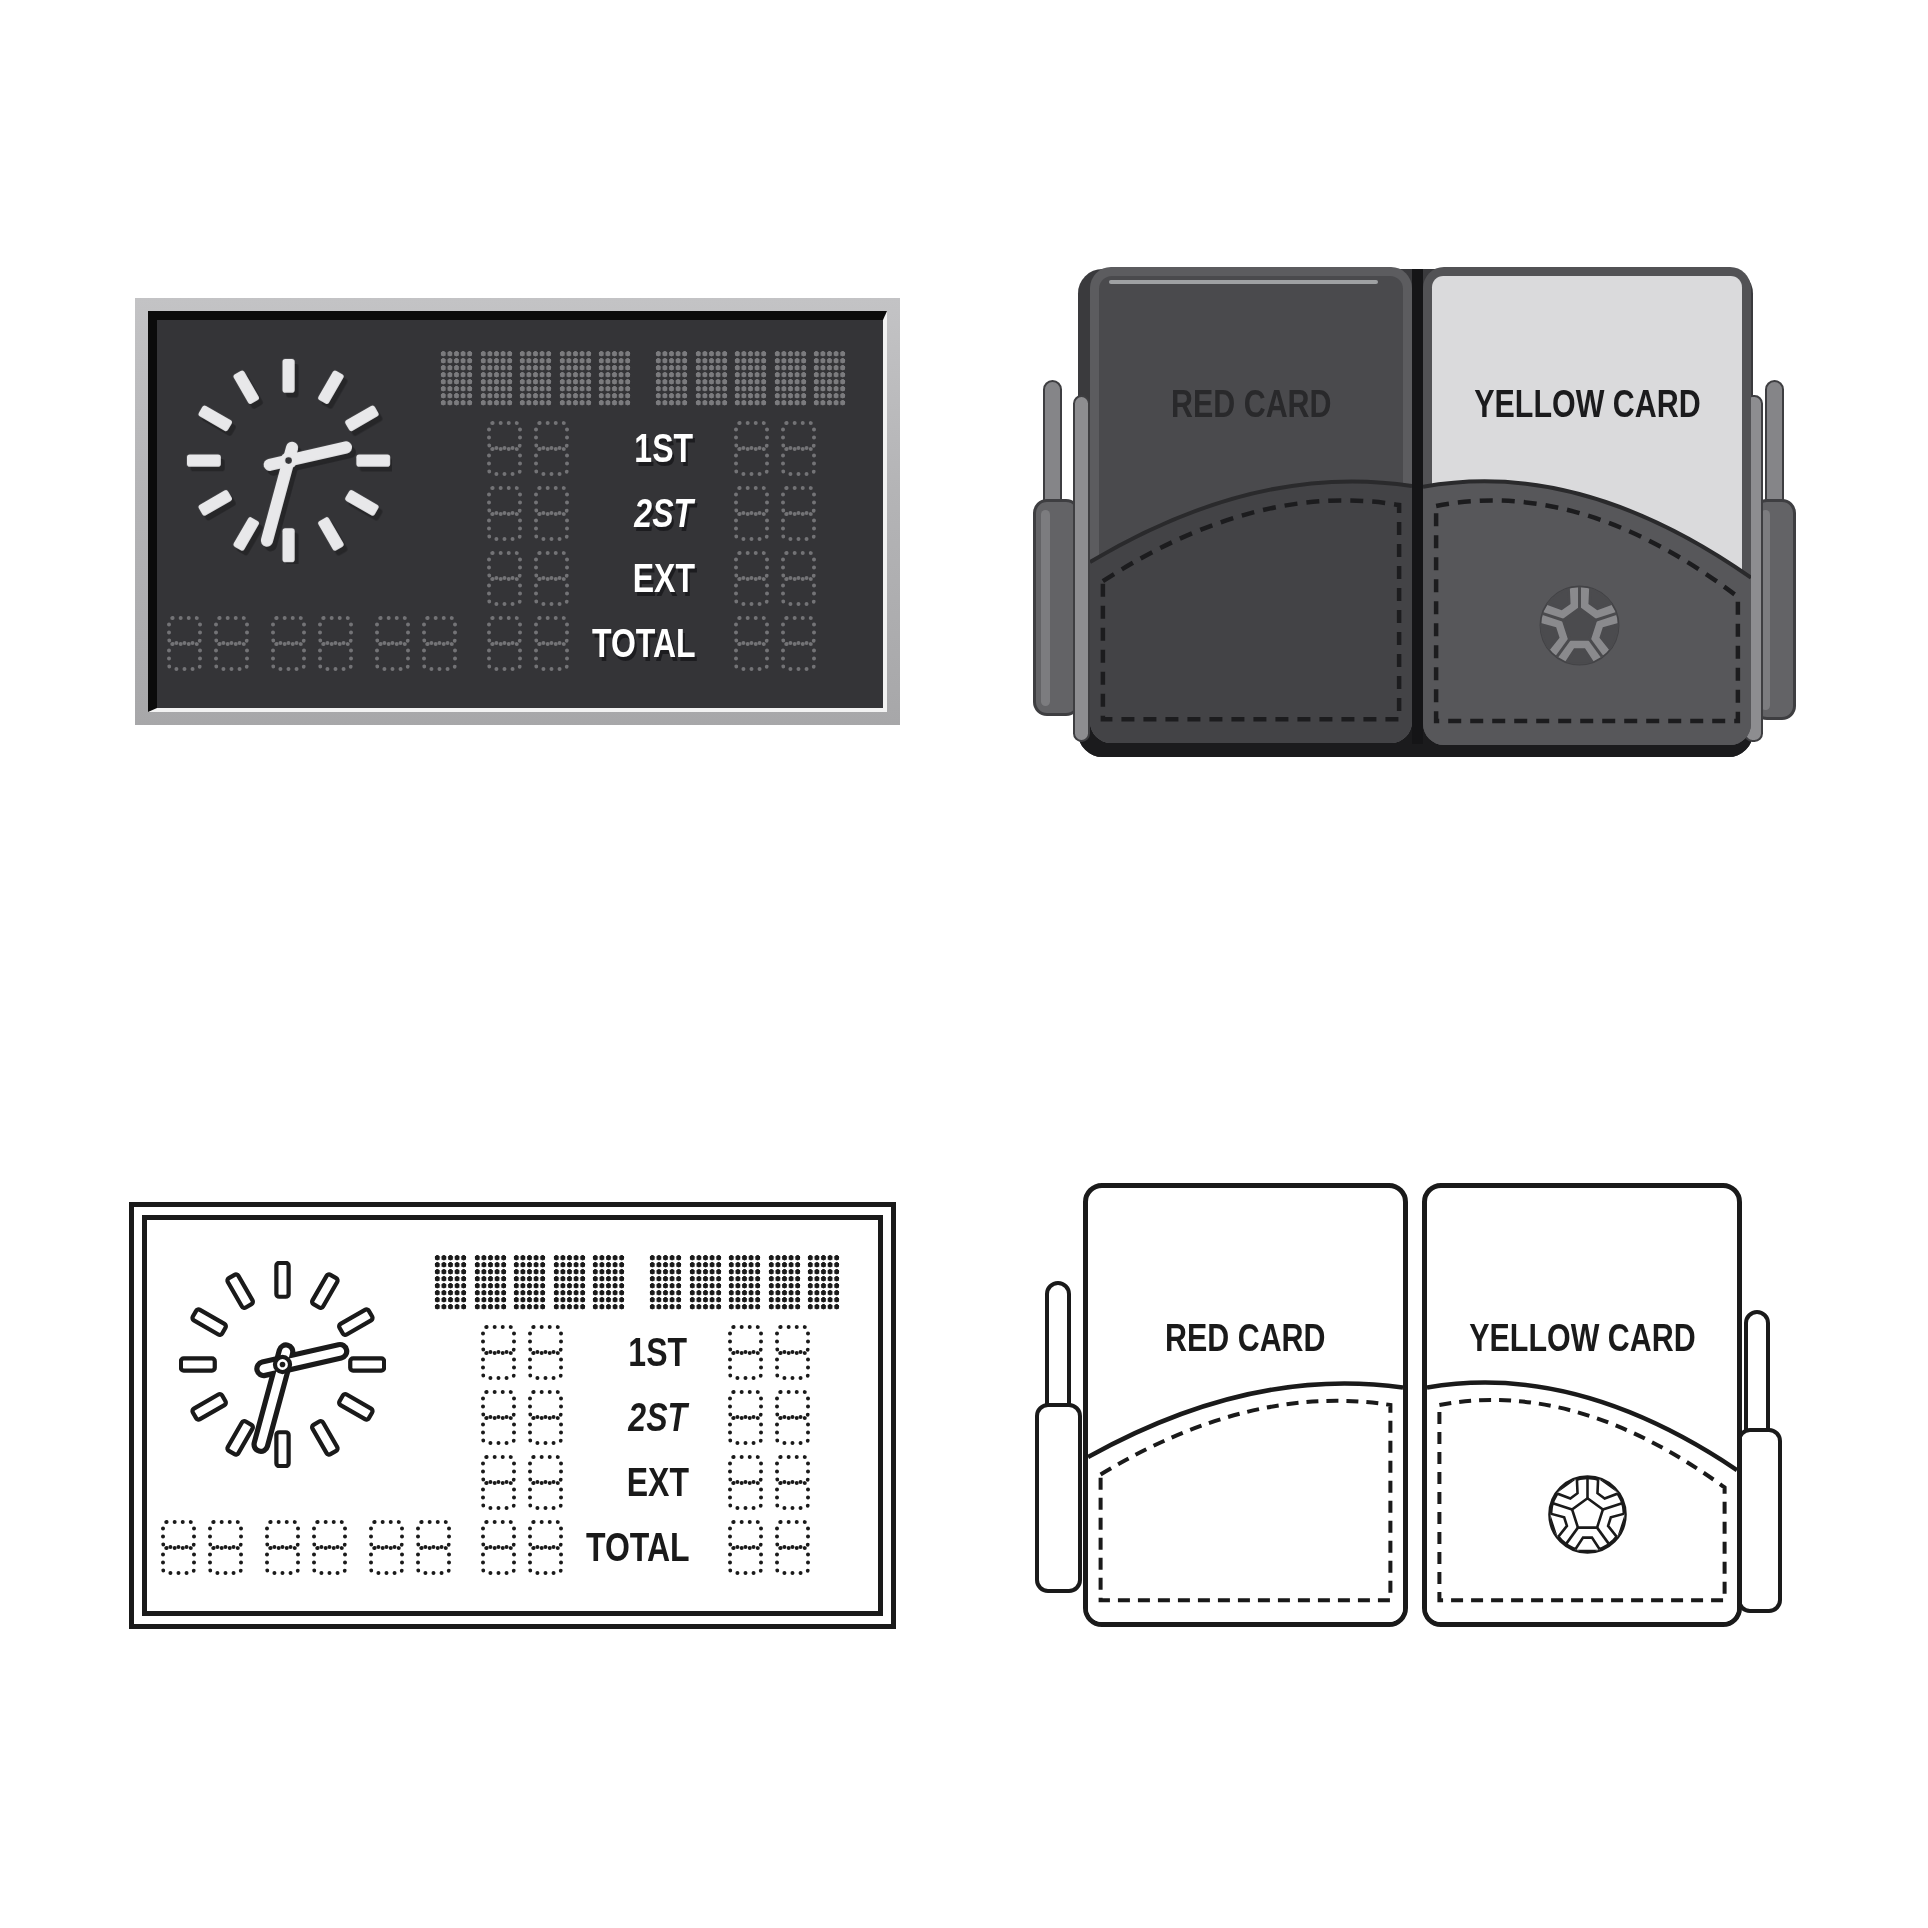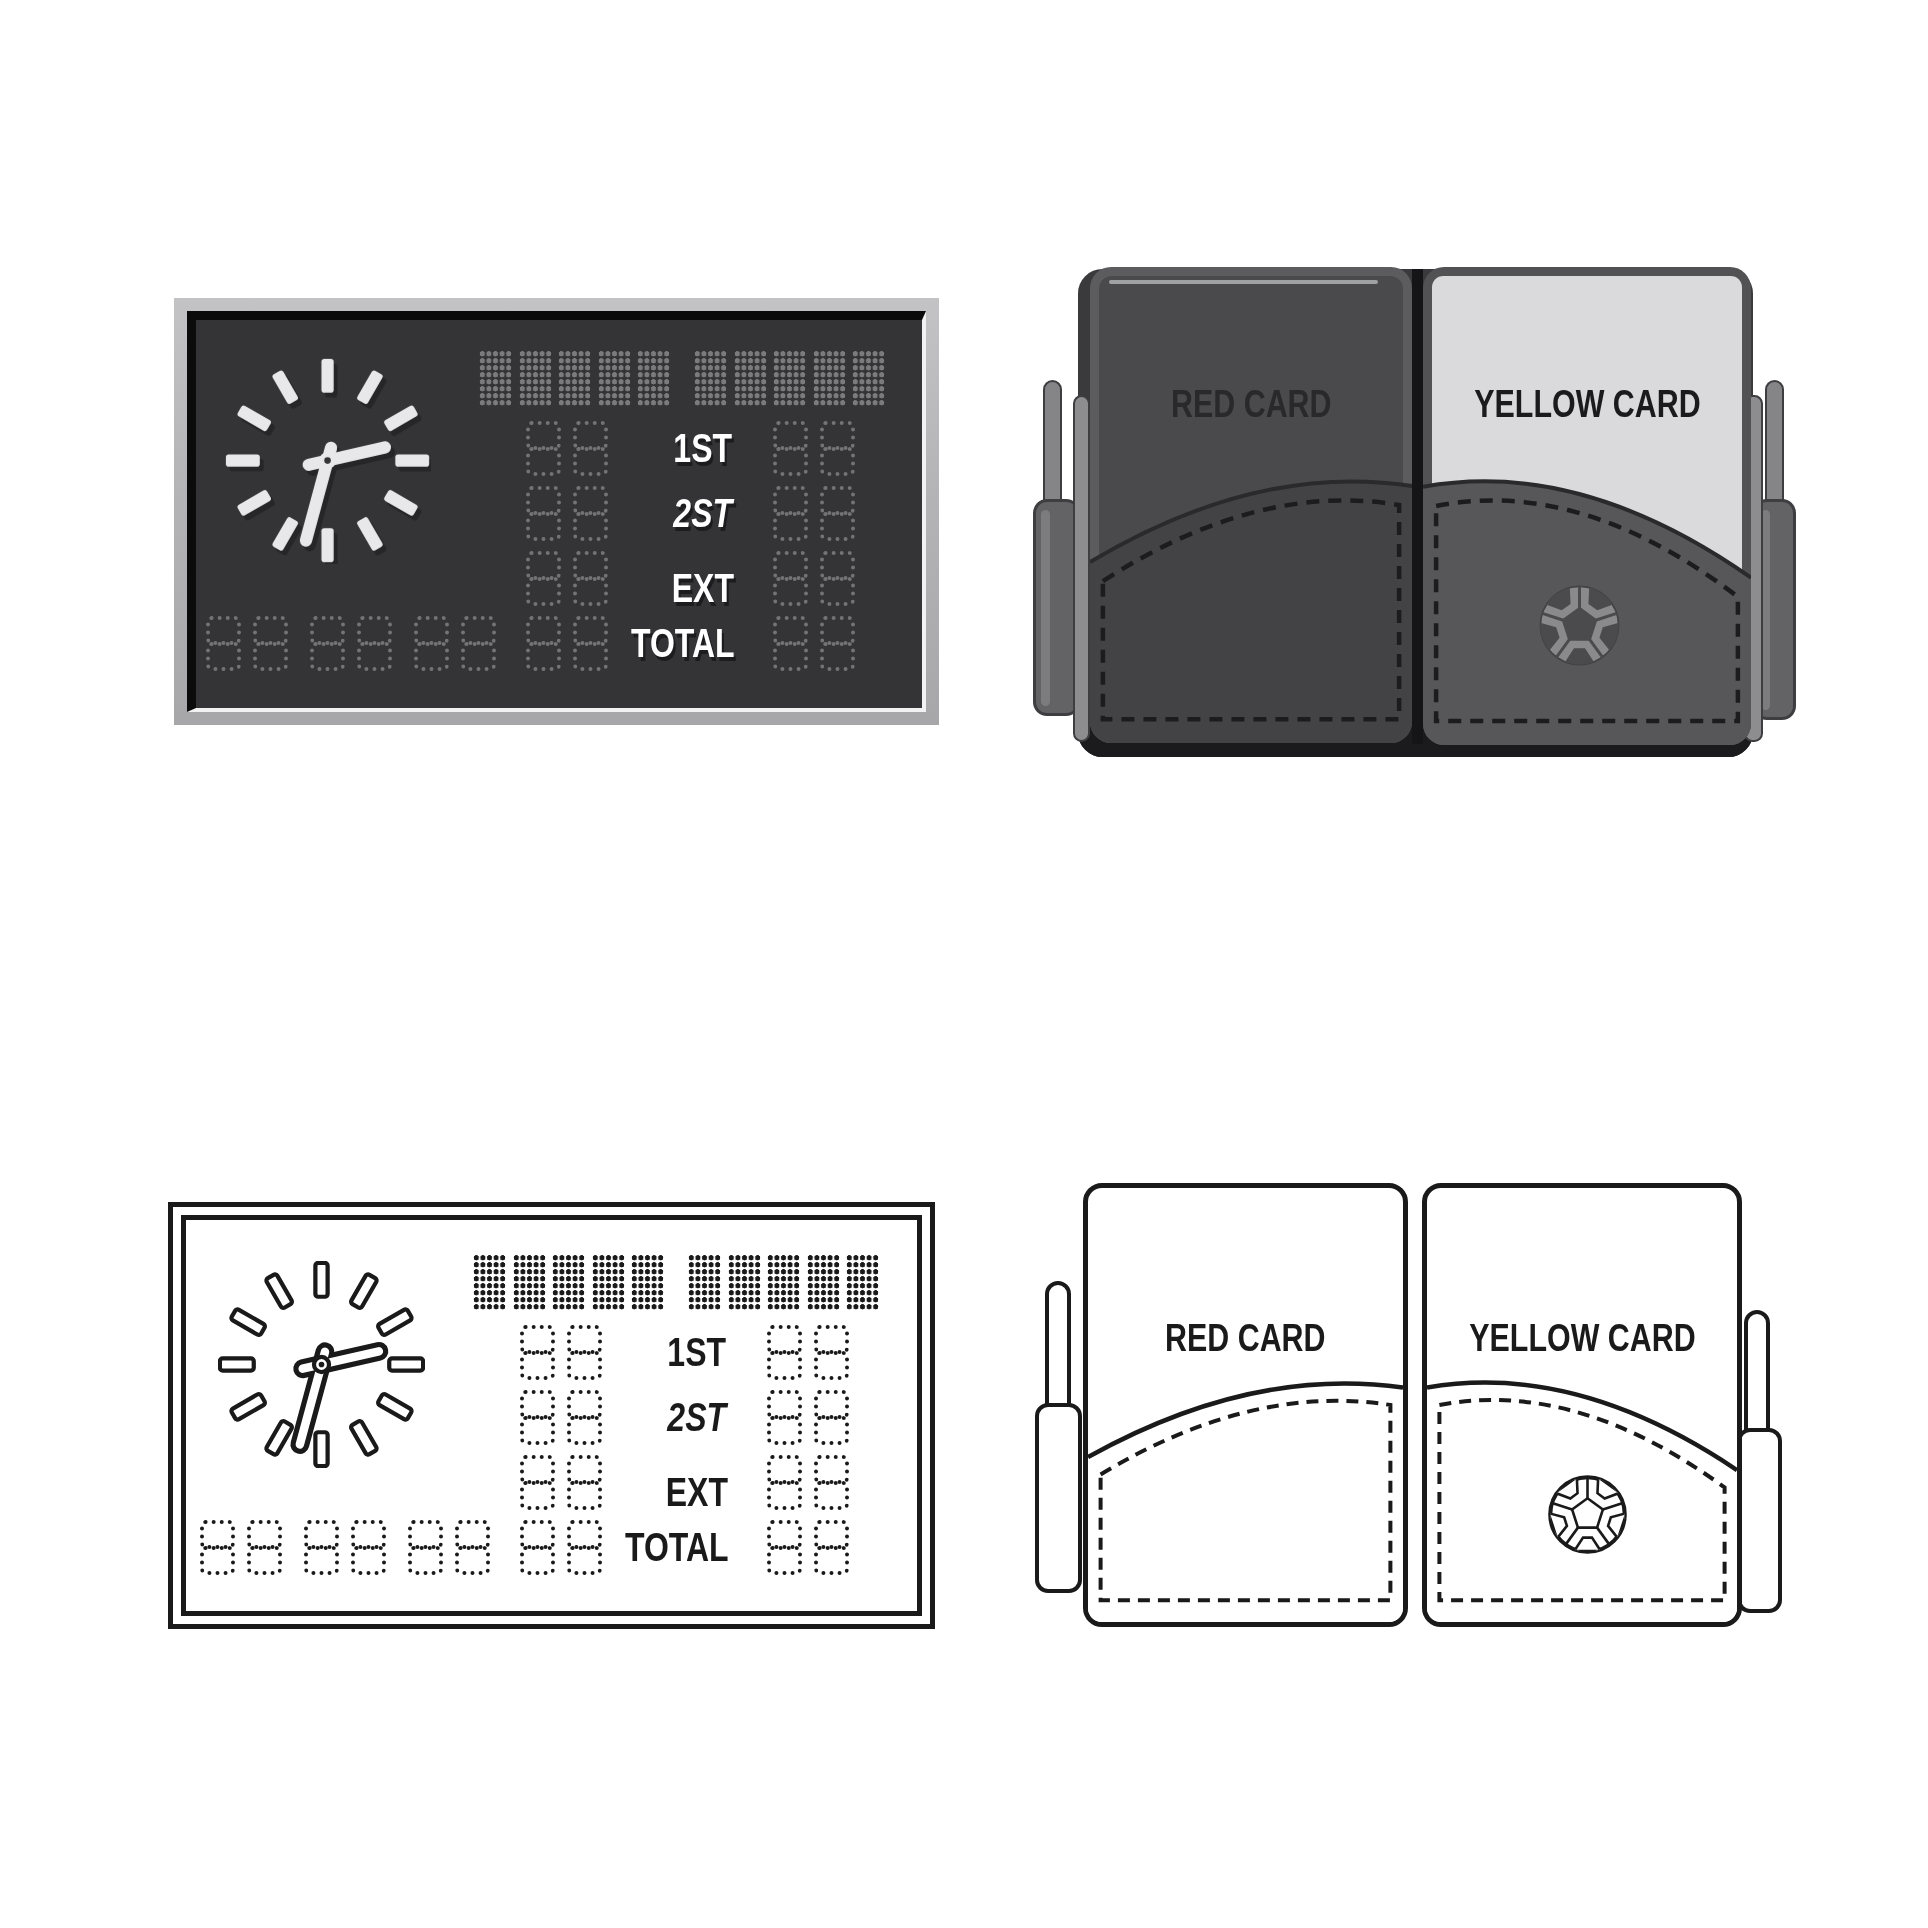--- a/index.html
+++ b/index.html
@@ -1,21 +1,21 @@
 <!DOCTYPE html>
 <html style="font-size:15px"><head>
 <meta charset="utf-8">
 <style>
   html,body{margin:0;padding:0;background:#ffffff;}
   body{width:1928px;height:1928px;position:relative;overflow:hidden;
        font-family:"Liberation Sans",sans-serif;}
   *,*::before,*::after{box-sizing:border-box;}
 
   
-  .sb{position:absolute;margin-left:39px;}
+  .sb{position:absolute;}
   .sb-frame{position:absolute;inset:0;}
   .sb.mono .sb-frame{background:linear-gradient(180deg,#c3c3c5 0%,#b4b4b6 45%,#a7a7a9 100%);}
   .sb.ol .sb-frame{background:#ffffff;border:5.6px solid #1a1a1a;}
   .sb-screen{position:absolute;inset:13px;}
   .sb.mono .sb-screen{background:#343437;border-style:solid;border-width:9.4px 4.7px 4.7px 9.4px;
       border-color:#0b0b0b #f2f2f2 #f2f2f2 #0b0b0b;}
   .sb.ol .sb-screen{background:#ffffff;border:5.6px solid #1a1a1a;}
   .sb-content{position:absolute;inset:0;}
   .sb.mono{--digit:#737376;--dot:#7b7b7e;--lab:#ffffff;}
   .sb.ol{--digit:#1a1a1a;--dot:#1a1a1a;--lab:#1a1a1a;}
@@ -33,21 +33,21 @@
   .r1{top:123px;} .r2{top:188px;} .r3{top:253px;} .r4{top:318px;}
   .d8{position:relative;width:35px;height:55px;display:block;}
   .d8::before{content:"";position:absolute;left:0;right:0;top:0;height:29px;
        border:4.7px dotted var(--digit);border-radius:5.6px;}
   .d8::after{content:"";position:absolute;left:0;right:0;bottom:0;height:29px;
        border:4.7px dotted var(--digit);border-radius:5.6px;}
 
   .rowlab{position:absolute;left:463px;width:132px;text-align:center;
        font-weight:700;font-size:40px;line-height:43px;color:var(--lab);}
   .sb.mono .rowlab{text-shadow:2.8px 3.8px 0 rgba(10,10,12,.55);}
-  .l1{top:129px;} .l2{top:194px;font-style:italic;} .l3{top:269px;}
+  .l1{top:129px;} .l2{top:194px;font-style:italic;} .l3{top:259px;}
   .l4{top:324px;left:422px;width:174px;}
   .cond{display:inline-block;transform:scaleX(.8);transform-origin:center;white-space:nowrap;}
 
   .bottomgrp{position:absolute;left:32px;top:318px;display:flex;gap:21.7px;}
   .bottomgrp .pair{position:static;}
 
   
   .wallet{position:absolute;}
   .pen{position:absolute;border-radius:11.3px;}
   .wallet.mono .pen-thin{background:#858588;border:2.8px solid #3e3e41;}

